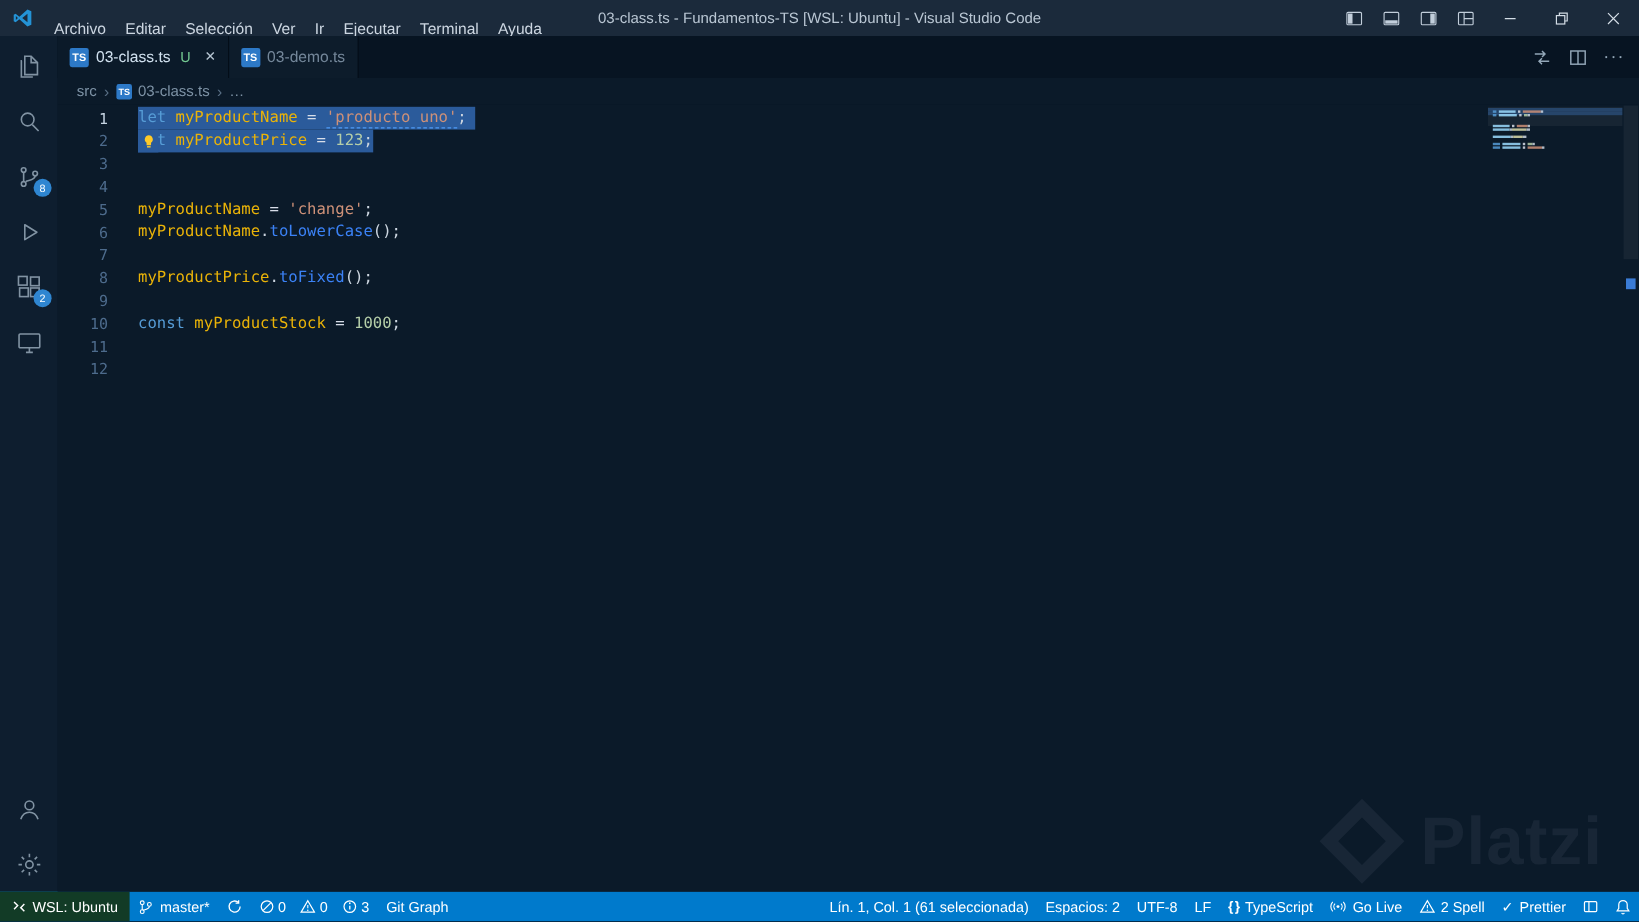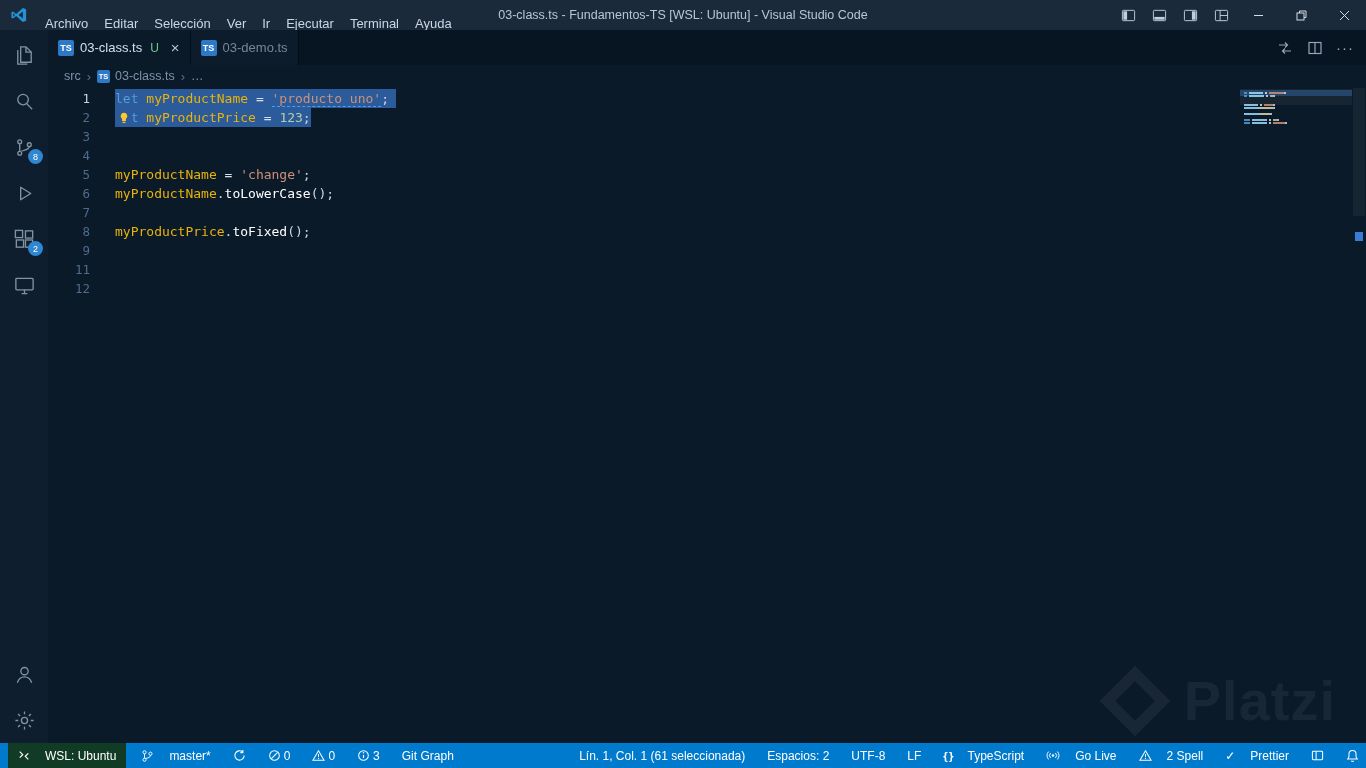--- a/index.html
+++ b/index.html
@@ -66,21 +66,21 @@
   .ln.active{color:#c6d4e2;}
   .lc{margin-left:25px;white-space:pre;}
   .selbg{background:var(--sel);display:inline-block;}
   .selbg.eol{padding-right:7px;}
   .tk-k{color:#569cd6;}
   .tk-v{color:#eab308;}
   .tk-o{color:#d8dee9;}
   .tk-p{color:#cdd6e0;}
   .tk-s{color:#ce9178;}
   .tk-n{color:#b5cea8;}
-  .tk-f{color:#ffffff;}
+  .tk-f{color:#3b82f6;}
   .spell{border-bottom:1px dashed #4f9cf7;}
   .lightbulb{position:absolute;left:67px;top:21px;width:17px;height:19px;background:var(--sel);display:flex;align-items:center;justify-content:center;}
 
   
   .minimap{position:absolute;top:3px;right:14px;width:112px;}
   .mm-slider{position:absolute;left:0;right:0;top:-1px;height:16px;background:rgba(255,255,255,.05);}
   .mm-row{height:2px;padding:1.5px 4px;font-size:0;white-space:nowrap;}
   .mm-row.mm-sel{background:rgba(43,91,155,.5);}
   .mm-tk{display:inline-block;height:2px;opacity:.85;vertical-align:top;}
   .mm-tk.tk-k{background:#569cd6;}.mm-tk.tk-v{background:#9cdcfe;}.mm-tk.tk-o{background:#d8dee9;}
@@ -95,21 +95,21 @@
 
   
   .watermark{position:absolute;right:30px;bottom:10px;display:flex;align-items:center;gap:24px;pointer-events:none;}
   .wm-diamond{width:50px;height:50px;border:11px solid rgba(150,170,190,.09);transform:rotate(45deg);}
   .wm-text{font-size:56px;font-weight:bold;color:rgba(150,170,190,.09);letter-spacing:1px;}
 
   
   .statusbar{height:25px;flex:none;background:var(--status-bg);display:flex;align-items:stretch;color:#fff;font-size:12px;}
   .sb-group{display:flex;align-items:stretch;}
   .sb-group.right{margin-left:auto;}
-  .sb-item{display:flex;align-items:center;gap:15px;padding:0 7px;white-space:nowrap;cursor:default;margin-left:8px;}
+  .sb-item{display:flex;align-items:center;gap:5px;padding:0 7px;white-space:nowrap;cursor:default;}
   .sb-item.remote{background:var(--remote-bg);padding:0 10px;}
   .sb-sub{display:flex;align-items:center;gap:3px;}
   .sb-sub + .sb-sub{margin-left:7px;}
   .sb-check{font-size:12px;}
   .sb-braces{font-size:11.5px;font-weight:bold;letter-spacing:-1px;}
 </style>
 </head>
 <body>
 
 <div class="app">
@@ -308,20 +308,24 @@
                 <div class="ln">7</div>
                 <div class="lc"><span></span></div>
               </div>
               <div class="code-line">
                 <div class="ln">8</div>
                 <div class="lc"><span><span class="tk-v">myProductPrice</span><span class="tk-p">.</span><span class="tk-f">toFixed</span><span class="tk-p">();</span></span></div>
               </div>
               <div class="code-line">
                 <div class="ln">9</div>
                 <div class="lc"><span></span></div>
+              </div>
+              <div class="code-line">
+                <div class="ln">10</div>
+                <div class="lc"><span><span class="tk-k">const</span><span class="tk-p"> </span><span class="tk-v">myProductStock</span><span class="tk-p"> </span><span class="tk-o">=</span><span class="tk-p"> </span><span class="tk-n">1000</span><span class="tk-p">;</span></span></div>
               </div>
               <div class="code-line">
                 <div class="ln">11</div>
               </div>
               <div class="code-line">
                 <div class="ln">12</div>
                 <div class="lc"><span></span></div>
               </div>
             </div>
           <div class="lightbulb">

